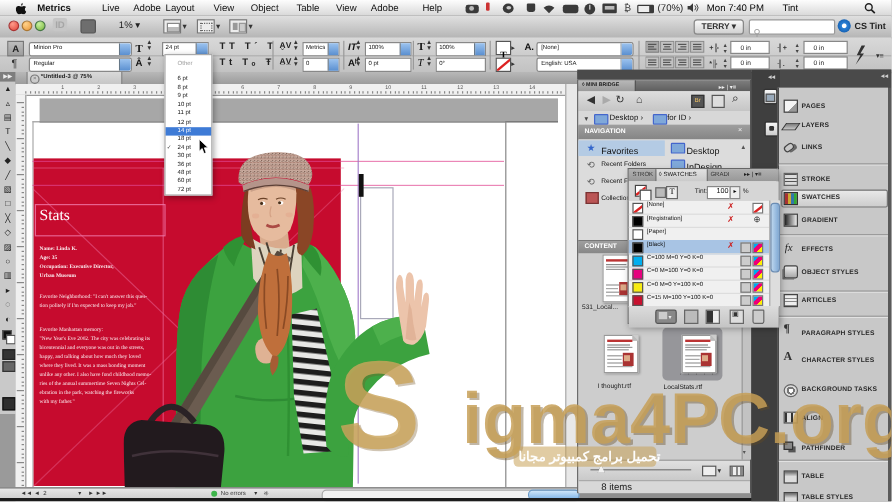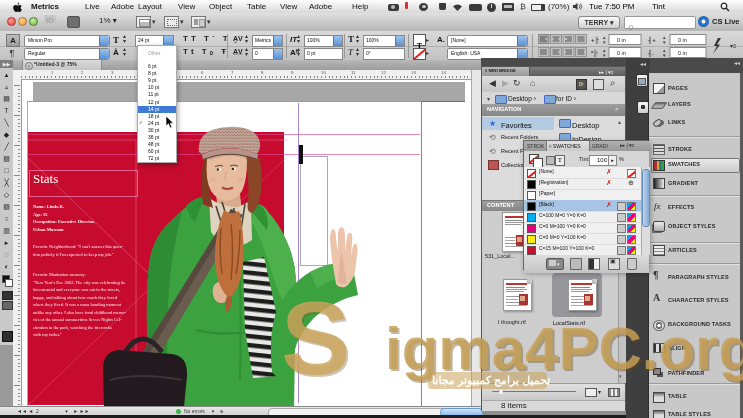--- a/index.html
+++ b/index.html
@@ -47,21 +47,21 @@
       </div>
   <div class="abs" style="left:520px;top:1.5px;font-size:8px;color:#3a3a3a;">₿</div>
   <div class="abs" style="left:531px;top:3.5px;width:14px;height:7px;background:#3a3a3a;border-radius:1px;">
         <span class="abs" style="left:1px;top:1px;width:9px;height:5px;background:#eee;"></span>
       </div>
   <div class="abs" style="left:548px;top:2px;font-size:8px;color:#222;">(70%)</div>
   <svg class="abs" style="left:572px;top:2px;" width="11" height="9">
         <path d="M1,3 L3,3 L5.5,0.8 L5.5,8 L3,6 L1,6 Z" fill="#3a3a3a"></path>
         <path d="M7,2.5 Q9,4.5 7,6.5 M8.5,1.5 Q11,4.5 8.5,7.5" stroke="#3a3a3a" stroke-width="0.8" fill="none"></path>
       </svg>
-  <div class="abs" style="left:589px;top:1.5px;font-size:8px;color:#000;">Tue 7:50 PM</div>
+  <div class="abs" style="left:589px;top:1.5px;font-size:8px;color:#000;">Mon 7:40 PM</div>
   <div class="abs" style="left:652px;top:1.5px;font-size:8px;color:#000;">Tint</div>
   <svg class="abs" style="left:720px;top:2px;" width="10" height="10">
         <circle cx="4" cy="4" r="2.8" fill="none" stroke="#222" stroke-width="1.2"></circle>
         <line x1="6" y1="6" x2="9" y2="9" stroke="#222" stroke-width="1.4"></line>
       </svg>
 </div>
 
 <div class="abs" style="left:0;top:13px;width:743px;height:18px;background:linear-gradient(#e0e0e0,#b6b6b6);border-bottom:1px solid #7e7e7e;">
   <div class="abs" style="left:7px;top:4px;width:7px;height:7px;border-radius:50%;background:radial-gradient(circle at 35% 30%,#ff9a8a,#e0443a);border:0.5px solid #a33;"></div>
   <div class="abs" style="left:18px;top:4px;width:7px;height:7px;border-radius:50%;background:radial-gradient(circle at 35% 30%,#ffd28a,#e8973a);border:0.5px solid #a73;"></div>
@@ -79,21 +79,21 @@
   <div class="abs" style="left:180px;top:5px;font-size:7px;color:#333;">▾</div>
   <div class="abs" style="left:191px;top:3px;width:13px;height:10px;background:#ececec;border:1px solid #777;">
         <span class="abs" style="left:2px;top:2px;width:4px;height:6px;background:#999;"></span>
         <span class="abs" style="left:7px;top:2px;width:4px;height:6px;background:#ccc;border:0.5px solid #999;"></span>
       </div>
   <div class="abs" style="left:207px;top:5px;font-size:7px;color:#333;">▾</div>
 
   <div class="abs" style="left:578px;top:3px;width:40px;height:11px;background:linear-gradient(#fafafa,#d0d0d0);border:1px solid #888;border-radius:3px;font-size:7px;font-weight:bold;color:#333;text-align:center;line-height:11px;">TERRY ▾</div>
   <div class="abs" style="left:624px;top:3px;width:70px;height:11px;background:#fff;border:1px solid #999;border-radius:2px;"><span style="font-size:8px;color:#999;margin-left:3px;">⚲</span></div>
   <div class="abs" style="left:698px;top:3px;width:11px;height:11px;border-radius:50%;background:radial-gradient(circle,#fff 20%,#2a7fd4 30%,#0a4f9e 100%);"></div>
-  <div class="abs" style="left:712px;top:4px;font-size:7.5px;font-weight:bold;color:#222;">CS Live</div>
+  <div class="abs" style="left:712px;top:4px;font-size:7.5px;font-weight:bold;color:#222;">CS Tint</div>
 </div>
 
 <div class="abs" style="left:0;top:31px;width:743px;height:29px;background:linear-gradient(#d9d9d9,#c2c2c2);border-bottom:1px solid #666;">
   <div class="abs" style="left:0;top:14.5px;width:743px;height:1px;background:#b0b0b0;"></div>
 
   <div class="abs" style="left:6px;top:3px;width:12px;height:11px;background:linear-gradient(#bdbdbd,#9d9d9d);border:1px solid #777;color:#222;font-size:8px;font-weight:bold;text-align:center;line-height:11px;">A</div>
   <div class="abs" style="left:6px;top:17px;width:12px;height:11px;color:#333;font-size:9px;text-align:center;line-height:11px;">¶</div>
 
   <div class="abs" style="left:24px;top:3.5px;width:84px;height:10px;background:#fff;border:1px solid #888;border-radius:2px;">
         <span class="tiny" style="position:absolute;left:3px;top:1px;color:#111;">Minion Pro</span>

